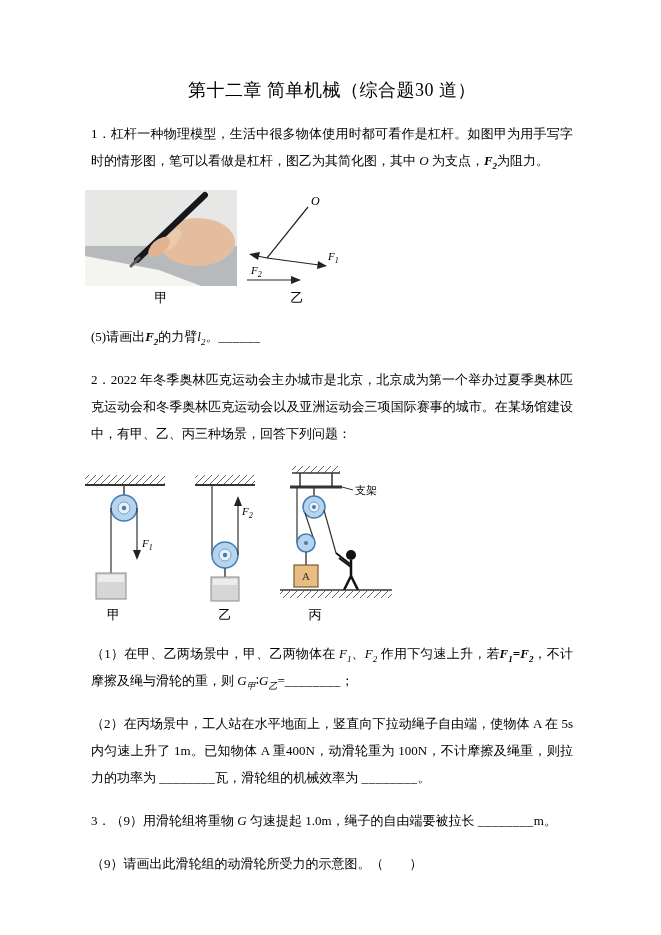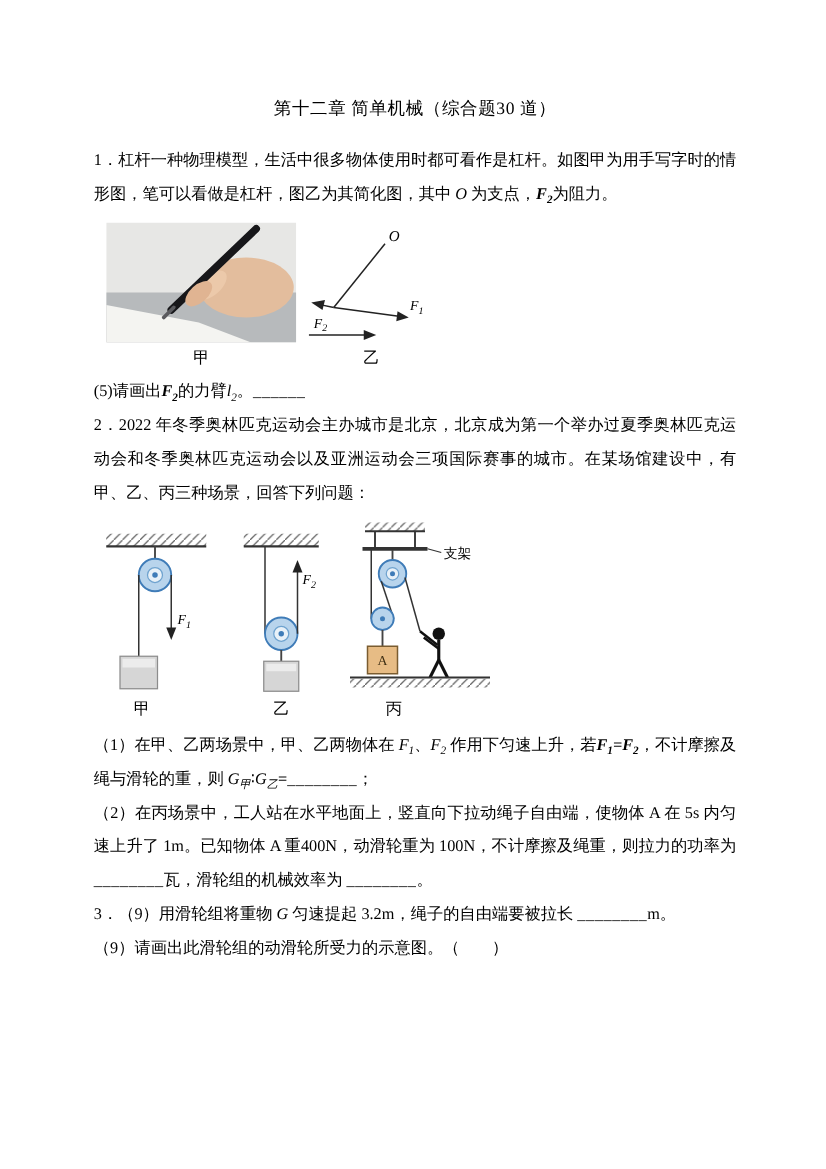--- a/index.html
+++ b/index.html
@@ -1,22 +1,22 @@
 <!DOCTYPE html>
 <html><head>
 <meta charset="utf-8">
 <style>
   html,body{margin:0;padding:0;}
   body{
     width:661px;height:935px;background:#ffffff;overflow:hidden;
     font-family:"Liberation Serif","DejaVu Serif",serif;color:#000;
   }
   .page{padding:78px 72px 0 75px;}
-  .title{font-size:14px;font-weight:normal;text-align:center;margin-bottom:18px;letter-spacing:0.5px;}
-  .line{font-size:13px;line-height:27px;text-align:justify;margin:0;}
+  .title{font-size:18px;font-weight:normal;text-align:center;margin-bottom:18px;letter-spacing:0.5px;}
+  .line{font-size:13px;line-height:27px;text-align:justify;margin:16px;}
   .it{font-style:italic;}
   .bi{font-style:italic;font-weight:bold;}
   sub{font-size:9px;line-height:0;}
   .blank{letter-spacing:0.5px;}
   .figcap{font-size:13px;text-align:center;margin-top:3px;}
   .fig1{display:flex;align-items:flex-end;gap:10px;margin:10px 0 4px 10px;}
   .fig2{display:flex;align-items:flex-end;gap:14px;margin:8px 0 6px 2px;}
   .figcol{display:flex;flex-direction:column;align-items:center;}
   .cap-jia{padding-right:22px;}
   .cap-bing{padding-right:44px;}
@@ -188,17 +188,17 @@
       </svg>
       <div class="figcap cap-bing">丙</div>
     </div>
 
   </div>
 
   <p class="line"><span>（1）在甲、乙两场景中，甲、乙两物体在 </span><span class="it"><span>F</span><sub>1</sub></span><span>、</span><span class="it"><span>F</span><sub>2</sub></span><span> 作用下匀速上升，若</span><span class="bi"><span>F</span><sub>1</sub></span><span class="bi">=</span><span class="bi"><span>F</span><sub>2</sub></span><span>，不计摩擦及绳与滑轮的重，则 </span><span class="it"><span>G</span><sub>甲</sub></span><span>∶</span><span class="it"><span>G</span><sub>乙</sub></span><span>=</span><span class="blank">________</span><span>；</span></p>
 
   <p class="line"><span>（2）在丙场景中，工人站在水平地面上，竖直向下拉动绳子自由端，使物体 A 在 5s 内匀速上升了 1m。已知物体 A 重400N，动滑轮重为 100N，不计摩擦及绳重，则拉力的功率为 </span><span class="blank">________</span><span>瓦，滑轮组的机械效率为 </span><span class="blank">________</span><span>。</span></p>
 
-  <p class="line"><span>3．（9）用滑轮组将重物 </span><span class="it">G</span><span> 匀速提起 3.2m，绳子的自由端要被拉长 </span><span class="blank">________</span><span>m。</span></p>
+  <p class="line"><span>3．（9）用滑轮组将重物 </span><span class="it">G</span><span> 匀速提起 1.0m，绳子的自由端要被拉长 </span><span class="blank">________</span><span>m。</span></p>
 
   <p class="line">（9）请画出此滑轮组的动滑轮所受力的示意图。（　　）</p>
 
 </div>
 
 </body></html>

